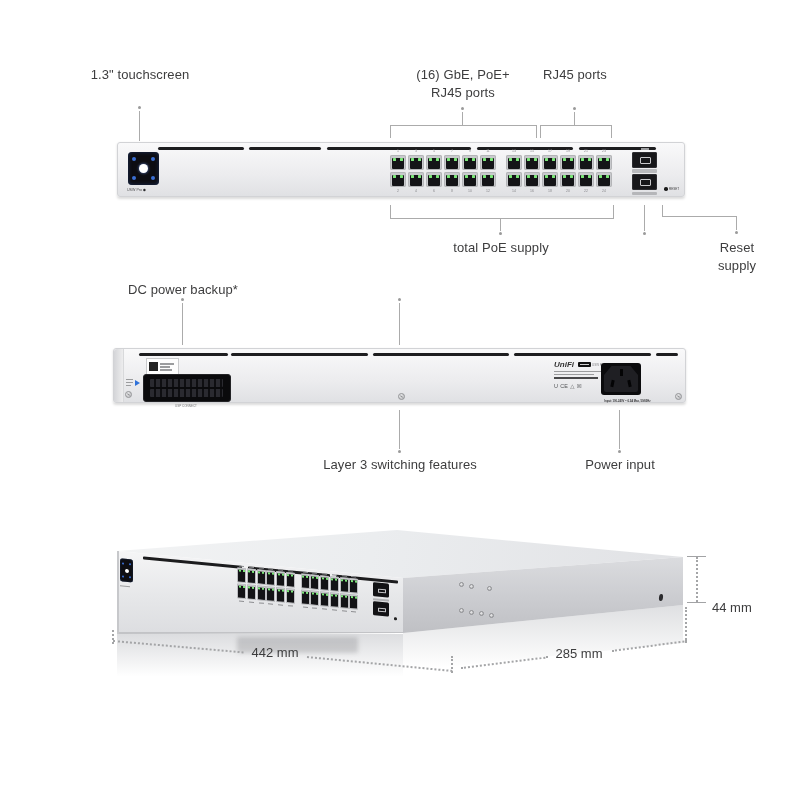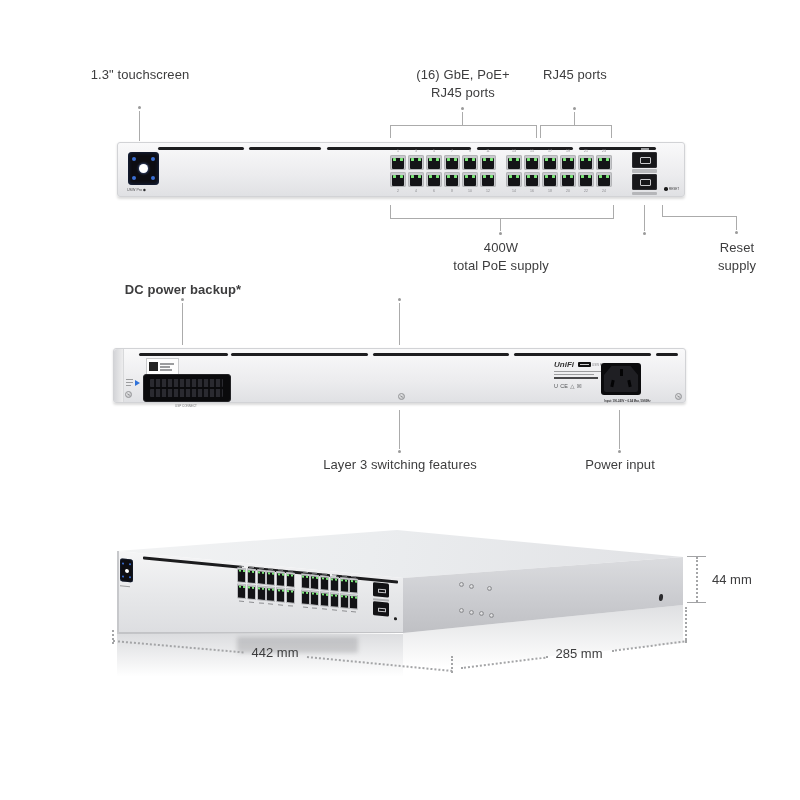--- a/index.html
+++ b/index.html
@@ -225,37 +225,36 @@
     <div class="a" style="left:514px;top:49px;width:25px;height:2.5px;background:#b5b6b9;border-radius:1px;"></div>
 
     <div class="a" style="left:546px;top:44px;width:3.5px;height:3.5px;border-radius:50%;background:#1a1a1a;"></div>
     <div class="tt" style="left:551px;top:43px;color:#3a3a3c;transform:scale(.5);transform-origin:left center;">RESET</div>
   </div>
 
   <div class="brk-bot" style="left:390px;top:205px;width:222px;height:13px;"></div>
   <div class="lv" style="left:500px;top:218px;height:13px;"></div>
   <div class="ldot" style="left:499px;top:232px;"></div>
   <div class="ann" style="left:411px;top:239px;width:180px;">
-    <div>400W</div>
     <div>total PoE supply</div>
   </div>
 
   <div class="lv" style="left:644px;top:205px;height:26px;"></div>
   <div class="ldot" style="left:643px;top:232px;"></div>
 
   <div class="lv" style="left:662px;top:205px;height:11px;"></div>
   <div class="lh" style="left:662px;top:216px;width:75px;"></div>
   <div class="lv" style="left:736px;top:216px;height:14px;"></div>
   <div class="ldot" style="left:735px;top:231px;"></div>
   <div class="ann" style="left:677px;top:239px;width:120px;">
     <div>Reset</div>
     <div>supply</div>
   </div>
 
-  <div class="ann" style="left:83px;top:281px;width:200px;font-weight:bold;">DC power backup*</div>
+  <div class="ann" style="left:83px;top:281px;width:200px;">DC power backup*</div>
   <div class="ldot" style="left:181px;top:298px;"></div>
   <div class="lv" style="left:182px;top:303px;height:42px;"></div>
 
   <div class="ldot" style="left:398px;top:298px;"></div>
   <div class="lv" style="left:399px;top:303px;height:42px;"></div>
 
   <div class="chassis" style="left:113px;top:348px;width:573px;height:55px;">
     <div class="a" style="left:0;top:0;width:9px;height:53px;background:linear-gradient(90deg,#d4d5d8,#ededee);border-right:1px solid #d8d9db;border-radius:3px 0 0 3px;"></div>
     <div class="vent" style="left:25px;width:89px;"></div>
     <div class="vent" style="left:117px;width:137px;"></div>
@@ -500,16 +499,16 @@
   <div class="dot-h" style="left:307px;top:656px;width:146px;transform:rotate(5.5deg);"></div>
   <div class="dot-v" style="left:451px;top:656px;height:17px;"></div>
   <div class="dot-h" style="left:461px;top:667px;width:88px;transform:rotate(-7deg);"></div>
   <div class="dimtxt" style="left:550px;top:646px;width:58px;text-align:center;">285 mm</div>
   <div class="dot-h" style="left:612px;top:650px;width:76px;transform:rotate(-7.5deg);"></div>
   <div class="dot-v" style="left:685px;top:607px;height:36px;"></div>
 
   <div class="a" style="left:687px;top:556px;width:19px;height:1px;background:#a2a3a5;"></div>
   <div class="a" style="left:687px;top:602px;width:19px;height:1px;background:#a2a3a5;"></div>
   <div class="dot-v" style="left:696px;top:557px;height:45px;"></div>
-  <div class="dimtxt" style="left:712px;top:572px;text-align:center;">44 mm</div>
+  <div class="dimtxt" style="left:712px;top:600px;text-align:center;">44 mm</div>
 
 
 </div>
 
 </body></html>

